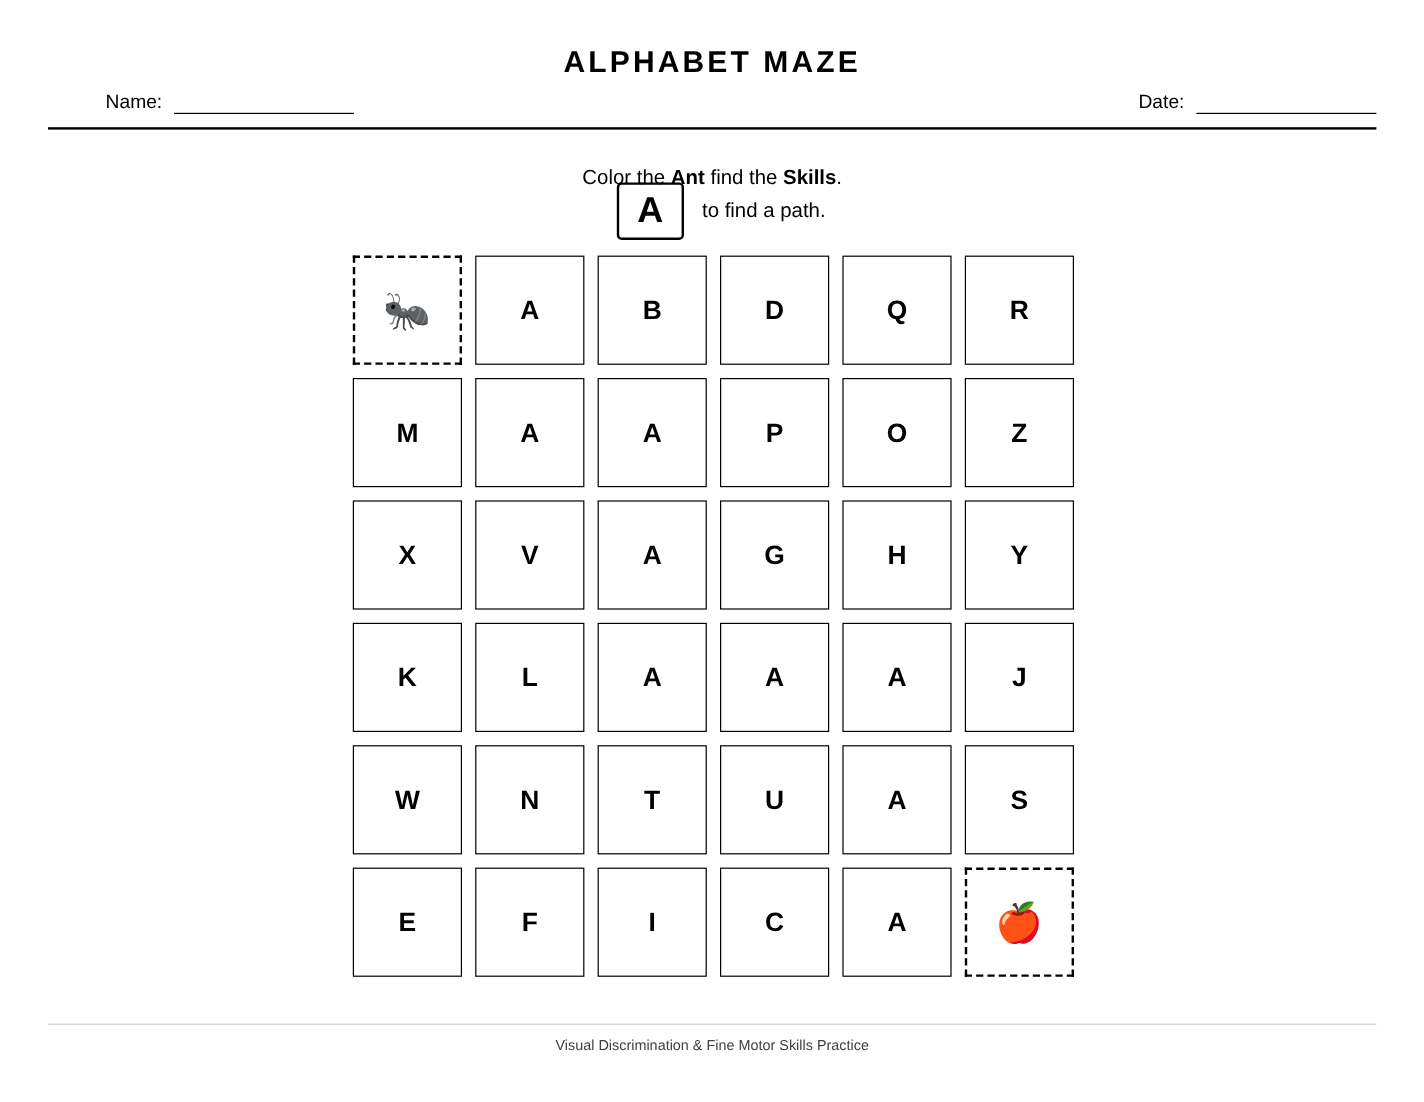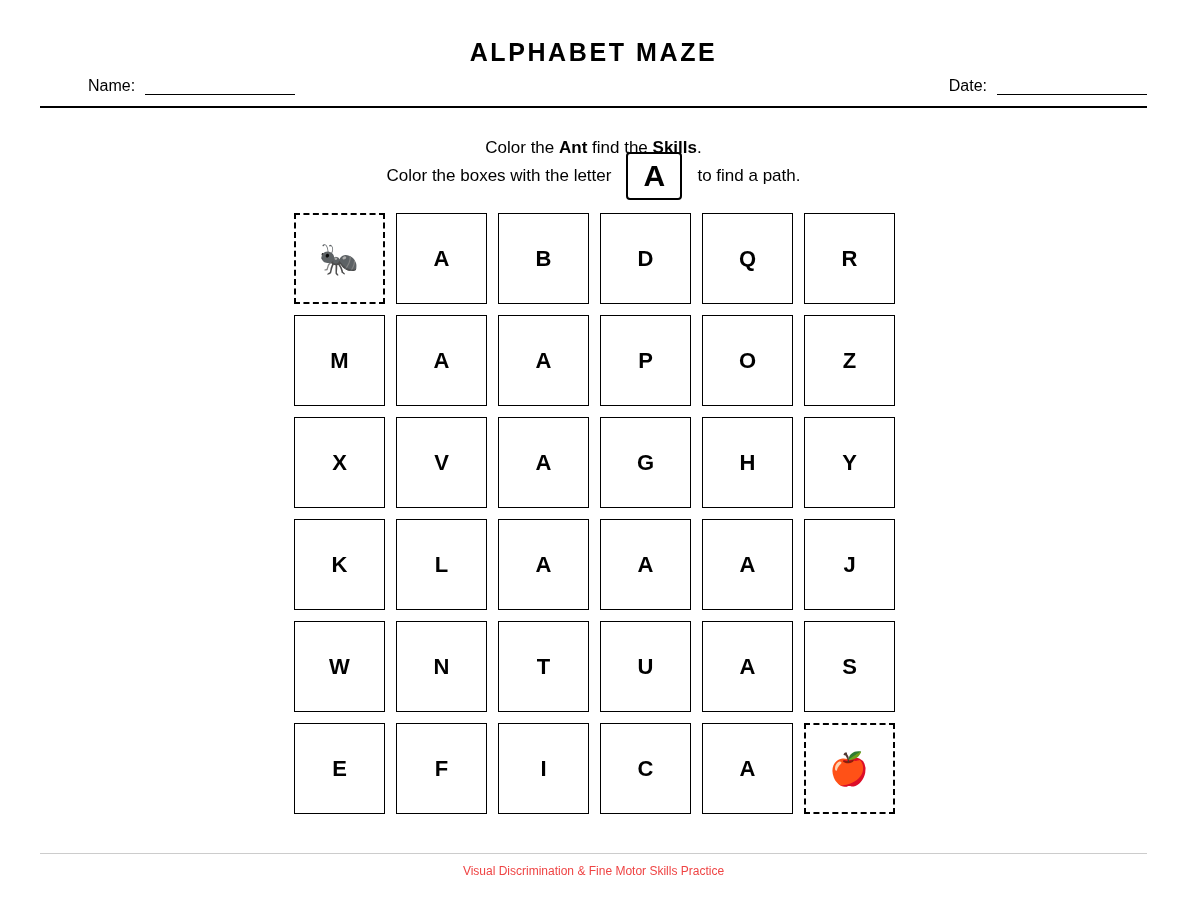--- a/index.html
+++ b/index.html
@@ -35,21 +35,21 @@
     }
     .cell {
       box-sizing: border-box; border: 1px solid #000;
       display: flex; align-items: center; justify-content: center;
       font-size: 22px; font-weight: bold; background: #fff;
     }
     .cell.special { border: 2px dashed #000; }
     .footer-rule { position: absolute; left: 40px; width: 1107px; top: 853px; border-top: 1px solid #ccc; }
     .footer {
       position: absolute; left: 0; width: 1187px; top: 864px; text-align: center;
-      font-size: 12px; color: #ef4444;
+      font-size: 12px; color: #404040;
     }
   </style>
 </head>
 <body>
 
 <div class="title">ALPHABET MAZE</div>
 
 <div class="field name-field">
   <span>Name:</span>
   <span class="line"></span>
@@ -57,21 +57,20 @@
 <div class="field date-field">
   <span>Date:</span>
   <span class="line"></span>
 </div>
 <div class="header-rule"></div>
 
 <div class="instr1">
   <span>Color the </span><b>Ant</b><span> find the </span><b>Skills</b><span>.</span>
 </div>
 <div class="instr2">
-  <span>Color the boxes with the letter</span>
   <span class="target">A</span>
   <span>to find a path.</span>
 </div>
 
 <div class="grid" id="maze-grid">
     <div class="cell special">
       <span style="font-size: 32px; font-weight: normal;">🐜</span>
     </div>
     <div class="cell">A</div>
     <div class="cell">B</div>

